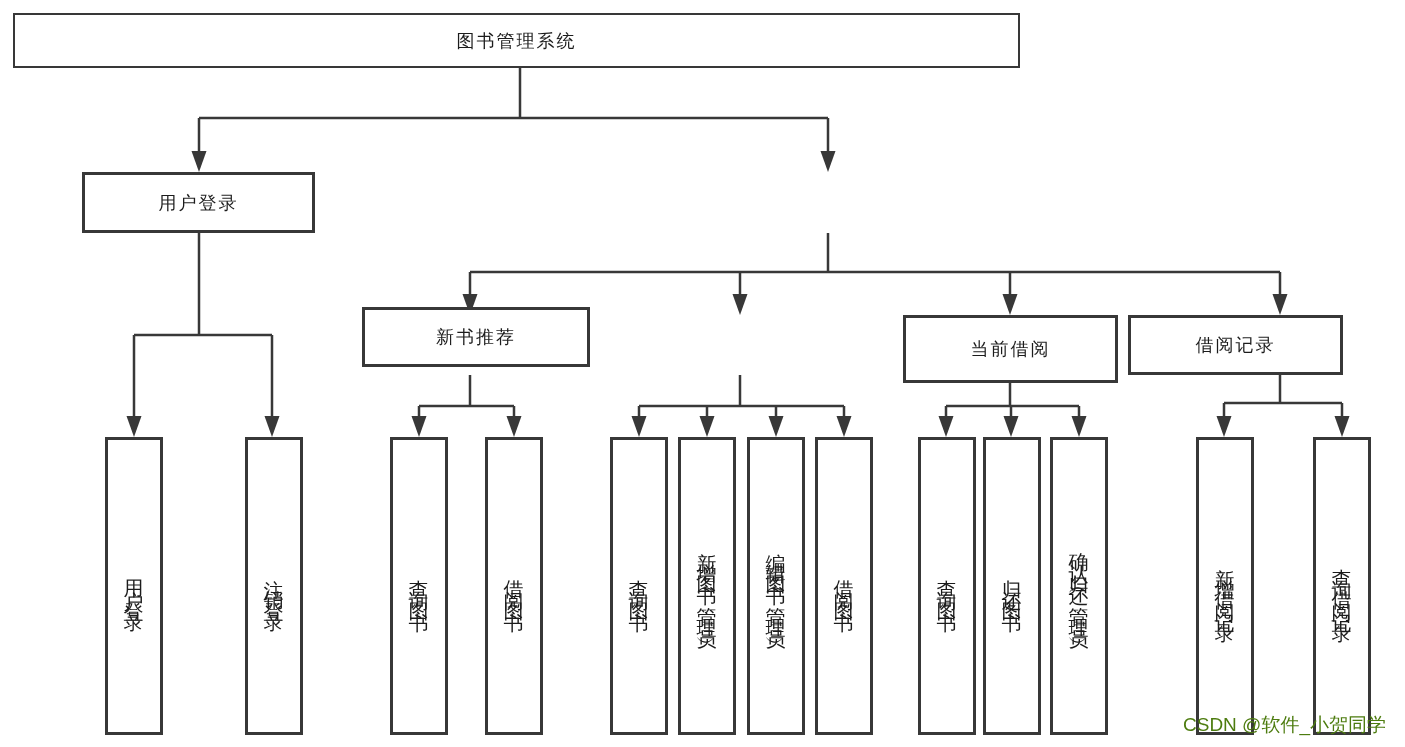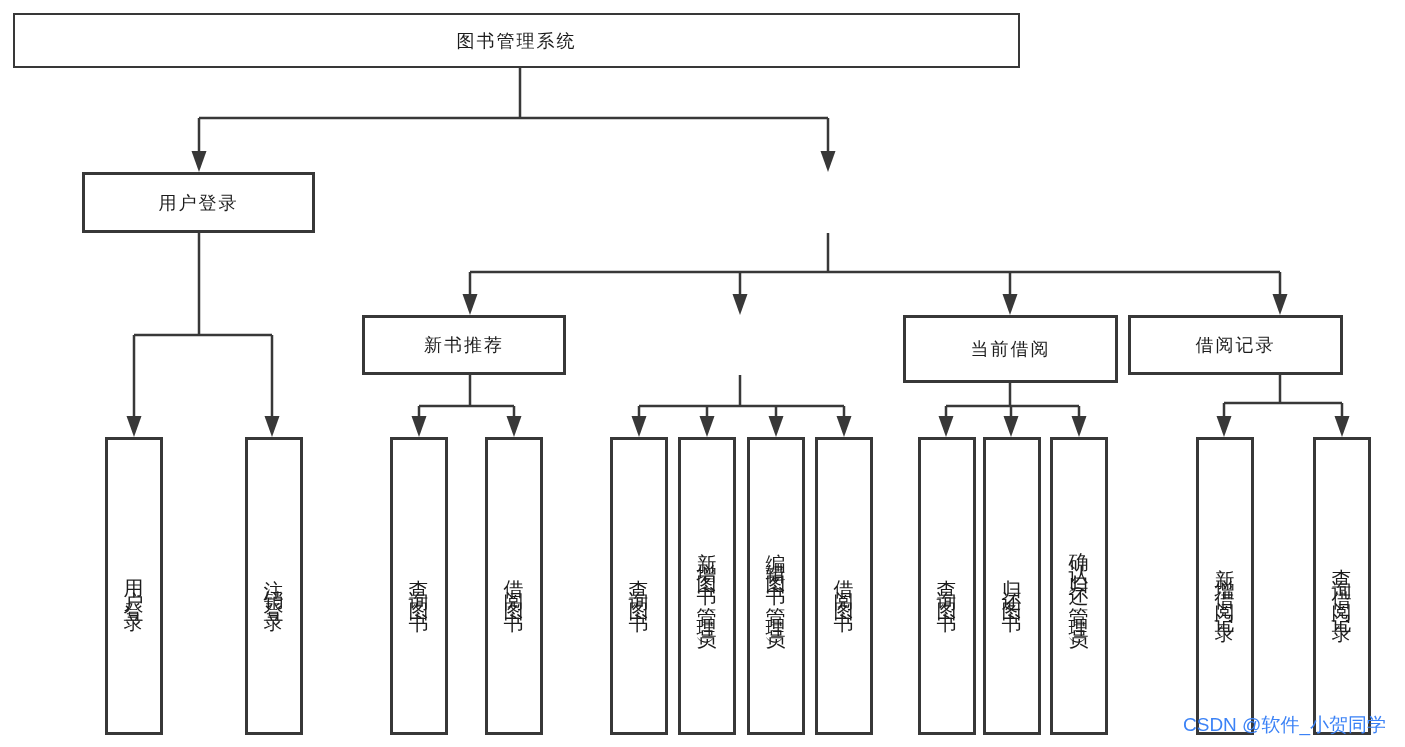--- a/index.html
+++ b/index.html
@@ -46,21 +46,21 @@
     text-orientation: mixed;
     font-size: 20px;
     letter-spacing: 11px;
     line-height: 1;
   }
   .watermark {
     position: absolute;
     left: 1183px;
     top: 712px;
     font-size: 19px;
-    color: #3b82f6;
+    color: #4d7c0f;
     white-space: nowrap;
     z-index: 2;
   }
 </style>
 </head>
 <body>
 
 <div id="canvas">
 
   <svg id="wires" width="1405" height="747" viewBox="0 0 1405 747">
@@ -94,21 +94,21 @@
       <polygon points="1071.5,416 1086.5,416 1079,437"></polygon>
       <polygon points="1216.5,416 1231.5,416 1224,437"></polygon>
       <polygon points="1334.5,416 1349.5,416 1342,437"></polygon>
     </g>
   </svg>
 
   <div class="node h-node root-node" style="left:13px; top:13px; width:1007px; height:55px;">图书管理系统</div>
 
   <div class="node h-node" style="left:82px; top:172px; width:233px; height:61px;">用户登录</div>
 
-  <div class="node h-node" style="left:362px; top:315px; width:204px; height:60px;">新书推荐</div>
+  <div class="node h-node" style="left:362px; top:307px; width:228px; height:60px;">新书推荐</div>
   <div class="node h-node" style="left:903px; top:315px; width:215px; height:68px;font-family:Liberation Mono, monospace;">当前借阅</div>
   <div class="node h-node" style="left:1128px; top:315px; width:215px; height:60px;">借阅记录</div>
 
   <div class="node v-node" style="left:105px; top:437px; width:58px; height:298px;">用户登录</div>
   <div class="node v-node" style="left:245px; top:437px; width:58px; height:298px;">注销登录</div>
 
   <div class="node v-node" style="left:390px; top:437px; width:58px; height:298px;">查询图书</div>
   <div class="node v-node" style="left:485px; top:437px; width:58px; height:298px;">借阅图书</div>
 
   <div class="node v-node" style="left:610px; top:437px; width:58px; height:298px;">查询图书</div>

